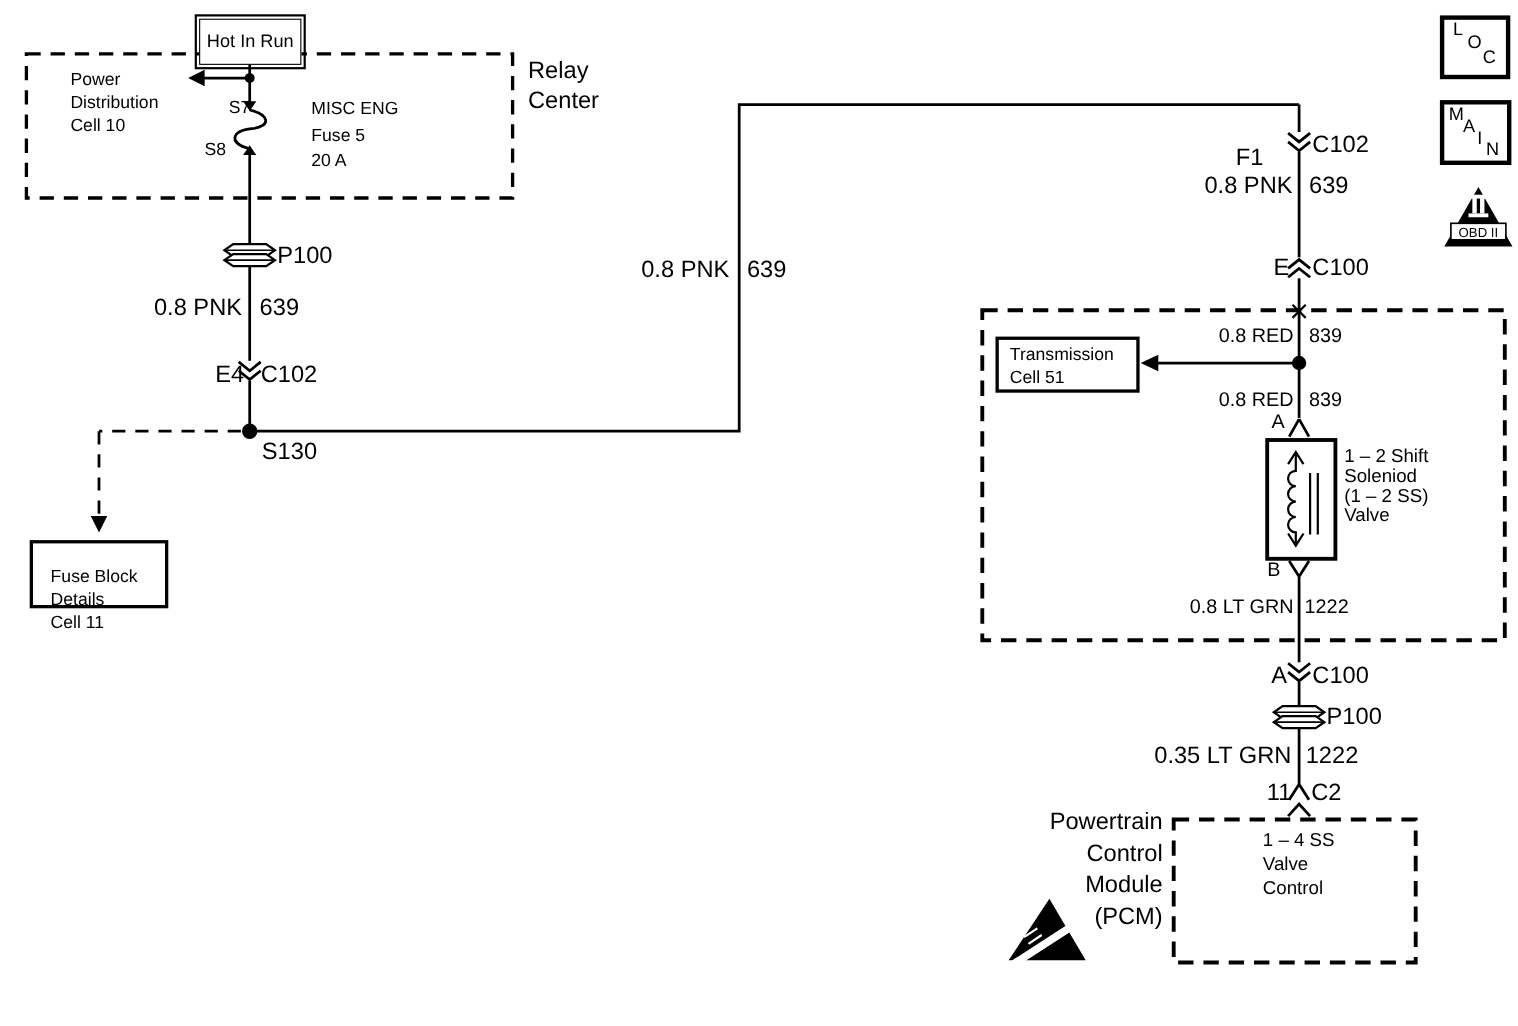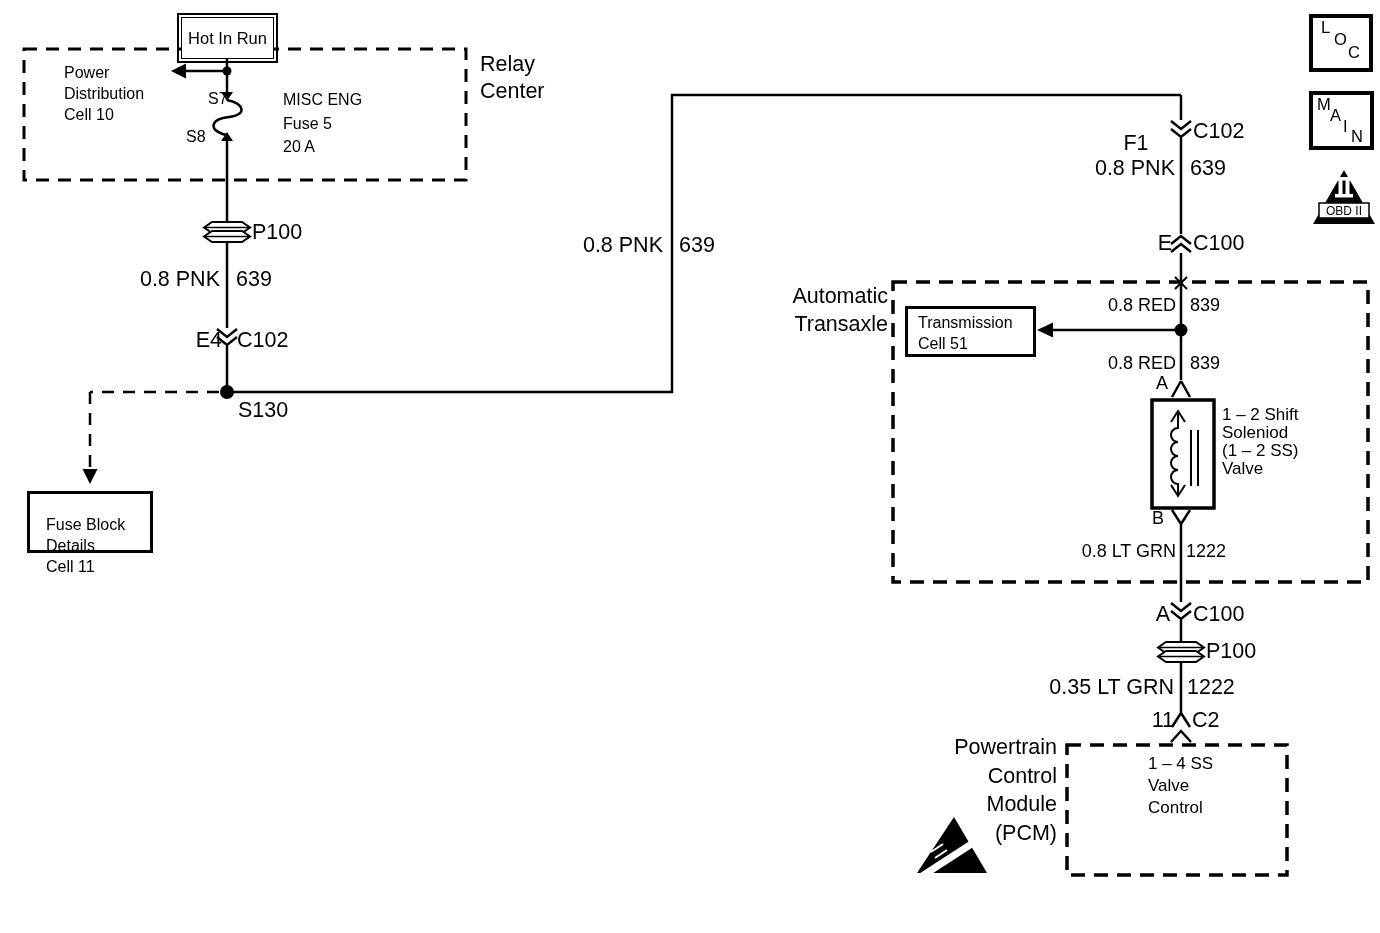--- a/index.html
+++ b/index.html
@@ -160,22 +160,20 @@
   <div class="lbl s22 ra" style="left:550px;top:232px;width:113px;">0.8 PNK</div>
   <div class="lbl s22" style="left:679px;top:232px;">639</div>
 
   <div class="lbl s22 ra" style="left:1100px;top:130px;width:72px;text-align:center;">F1</div>
   <div class="lbl s22" style="left:1193px;top:118px;">C102</div>
   <div class="lbl s22 ra" style="left:1063px;top:155px;width:112px;">0.8 PNK</div>
   <div class="lbl s22" style="left:1190px;top:155px;">639</div>
   <div class="lbl s22 ra" style="left:1100px;top:230px;width:72px;">E</div>
   <div class="lbl s22" style="left:1193px;top:230px;">C100</div>
 
-  <div class="lbl s22 ra" style="left:736px;top:282px;width:152px;line-height:28px;">Automatic
-Transaxle</div>
   <div class="lbl s18 ra" style="left:1066px;top:294px;width:110px;">0.8 RED</div>
   <div class="lbl s18" style="left:1190px;top:294px;">839</div>
   <div class="lbl s18 ra" style="left:1066px;top:352px;width:110px;">0.8 RED</div>
   <div class="lbl s18" style="left:1190px;top:352px;">839</div>
   <div class="lbl s18 ra" style="left:1136px;top:372px;width:32px;">A</div>
   <div class="lbl s17" style="left:1222px;top:406px;line-height:18px;">1 – 2 Shift
 Soleniod
 (1 – 2 SS)
 Valve</div>
   <div class="lbl s18 ra" style="left:1132px;top:507px;width:32px;">B</div>

